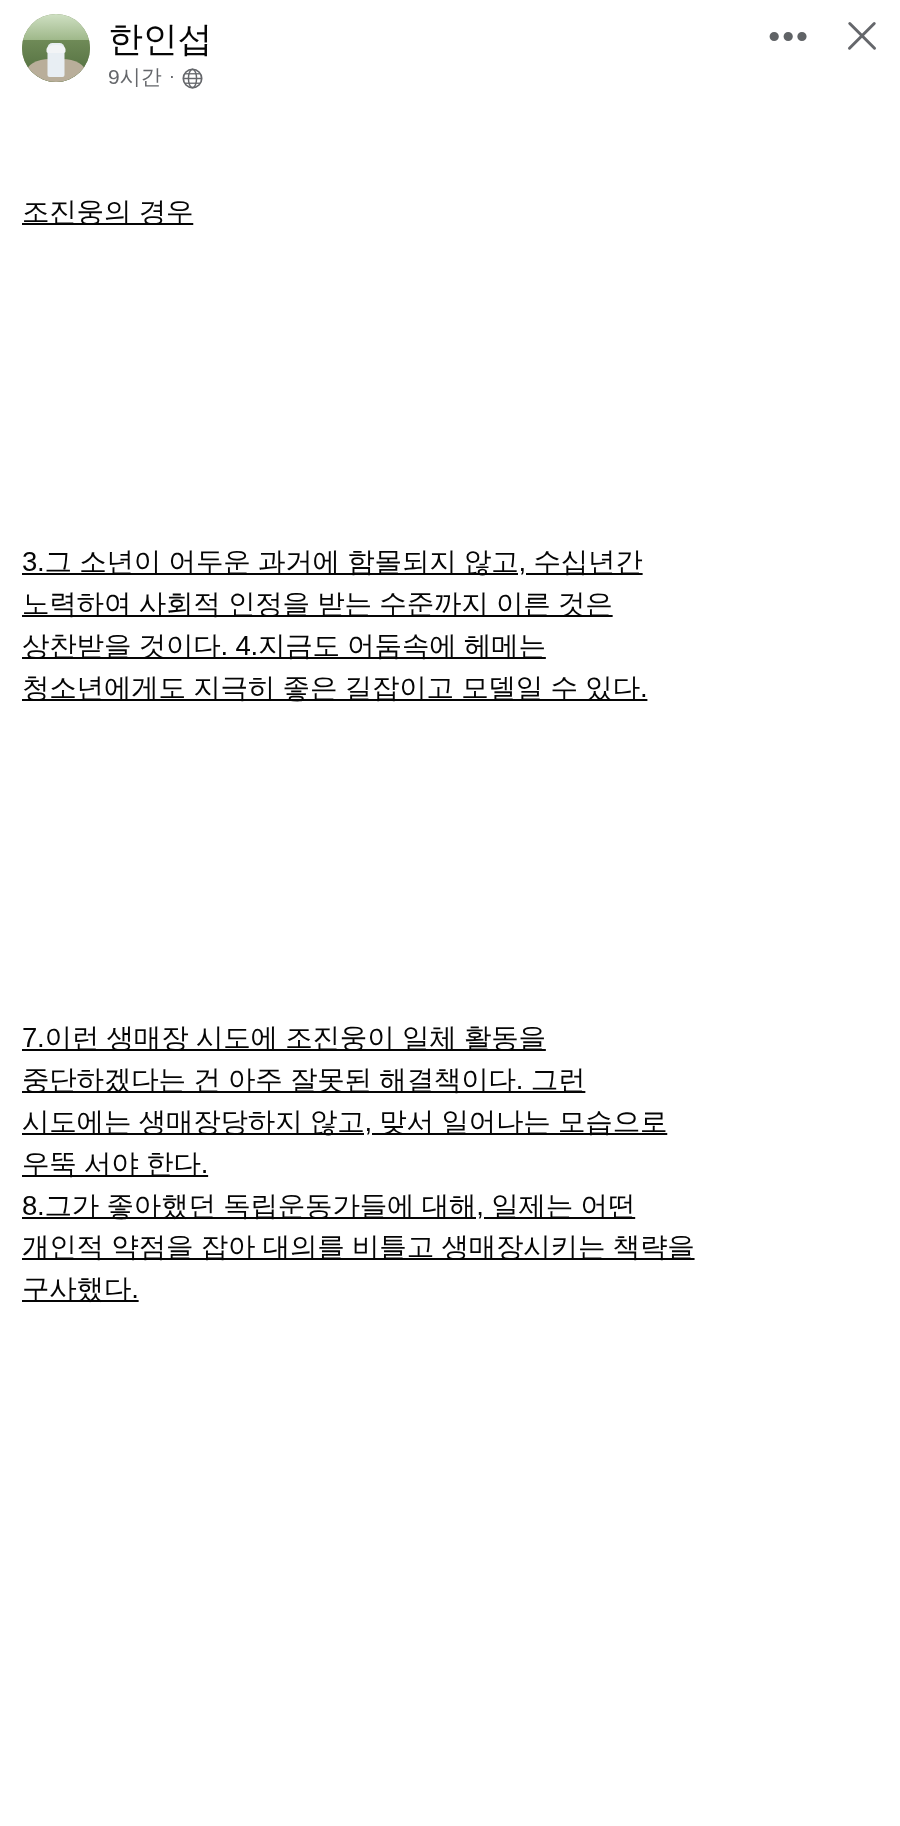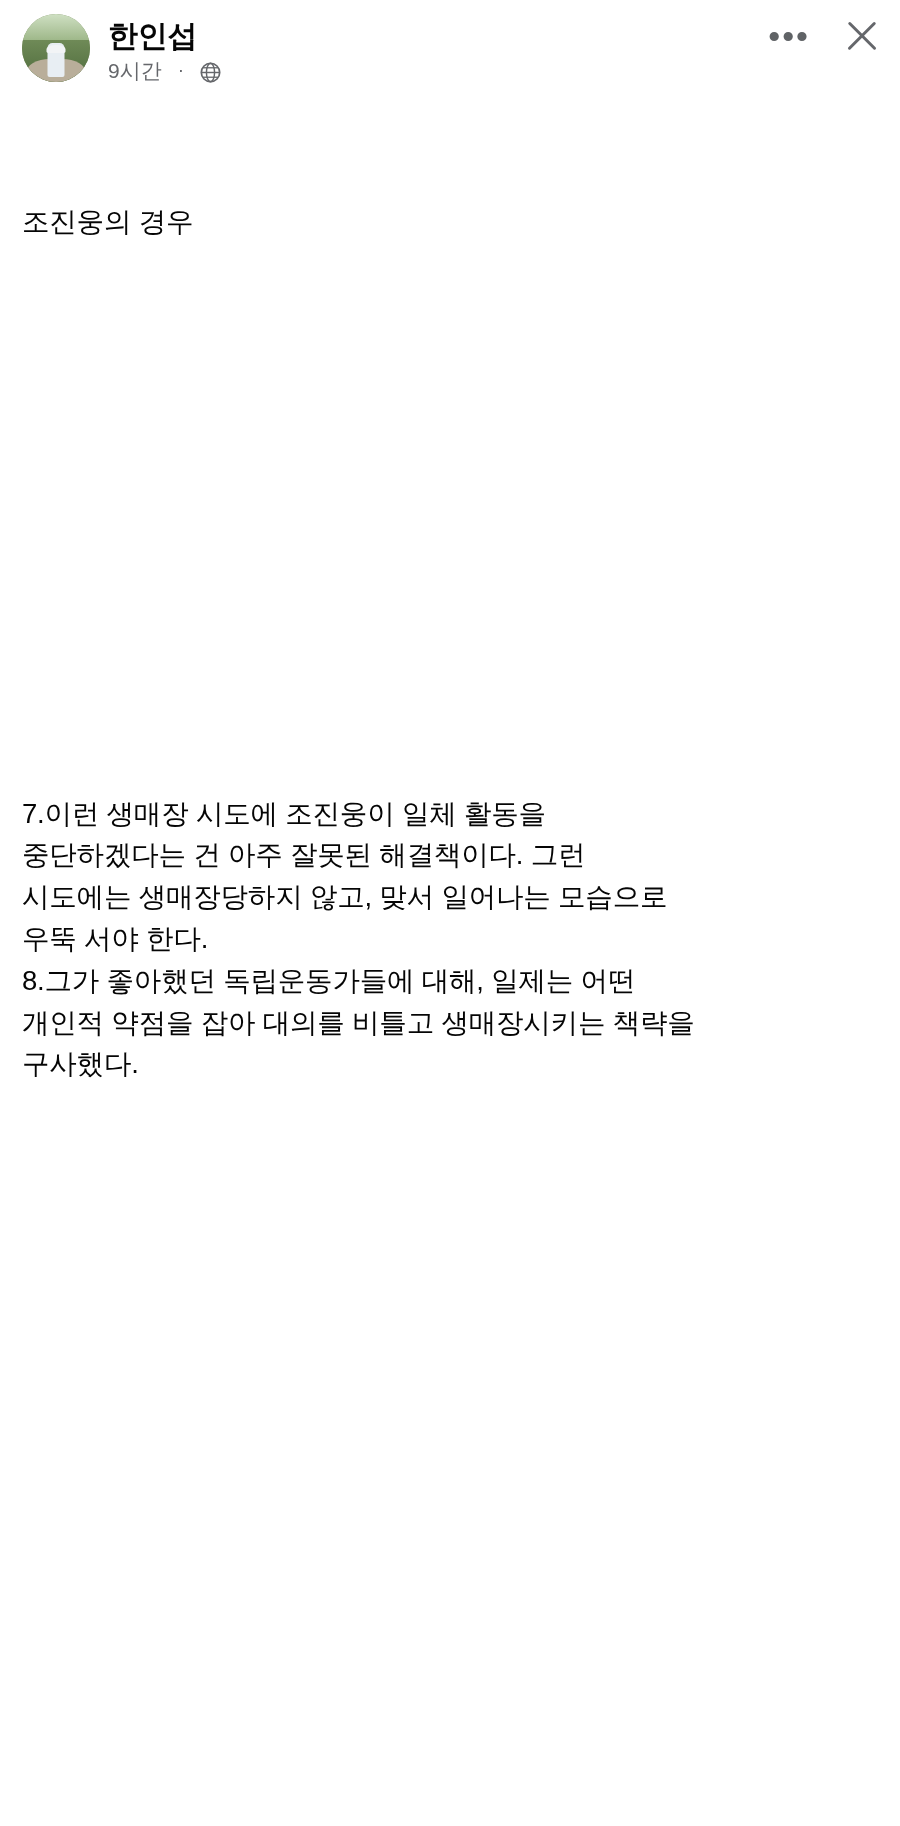--- a/index.html
+++ b/index.html
@@ -73,30 +73,30 @@
     border-radius: 50% 50% 20% 20%;
   }
   .header-text {
     margin-left: 18px;
     padding-top: 4px;
     display: flex;
     flex-direction: column;
     gap: 4px;
   }
   .author-name {
-    font-size: 30px;
-    font-weight: bold;
+    font-size: 35px;
+    font-weight: normal;
     line-height: 1.2;
     color: #050505;
     letter-spacing: -0.3px;
   }
   .meta-row {
     display: flex;
     align-items: center;
-    gap: 16px;
+    gap: 7px;
     font-size: 21px;
     color: #65676b;
     line-height: 1.2;
   }
   .meta-dot {
     font-size: 19px;
     color: #65676b;
   }
   .globe-icon {
     display: inline-block;
@@ -144,21 +144,21 @@
   
   .post-body {
     padding: 12px 22px 30px 22px;
     font-size: 27.5px;
     line-height: 1.52;
     color: #050505;
     letter-spacing: -0.2px;
     word-break: keep-all;
     white-space: pre-wrap;
   }
-  .para { margin: 16px 0 0 0; }
+  .para { margin: 0 0 0 0; text-decoration: underline; }
   .gap { height: 29px; }
 </style>
 </head>
 <body>
 
 <div class="post">
 
   <div class="post-header">
 
     <div class="avatar">
@@ -190,20 +190,24 @@
       <div class="menu-dots">•••</div>
       <div class="close-icon"></div>
     </div>
 
   </div>
 
   <div class="post-body">
     <div class="para">조진웅의 경우</div>
     <div class="gap"></div>
     <div class="gap"></div>
+    <div class="para">3.그 소년이 어두운 과거에 함몰되지 않고, 수십년간
+노력하여 사회적 인정을 받는 수준까지 이른 것은
+상찬받을 것이다. 4.지금도 어둠속에 헤메는
+청소년에게도 지극히 좋은 길잡이고 모델일 수 있다.</div>
     <div class="gap"></div>
     <div class="gap"></div>
     <div class="para">7.이런 생매장 시도에 조진웅이 일체 활동을
 중단하겠다는 건 아주 잘못된 해결책이다. 그런
 시도에는 생매장당하지 않고, 맞서 일어나는 모습으로
 우뚝 서야 한다.
 8.그가 좋아했던 독립운동가들에 대해, 일제는 어떤
 개인적 약점을 잡아 대의를 비틀고 생매장시키는 책략을
 구사했다.</div>
     

